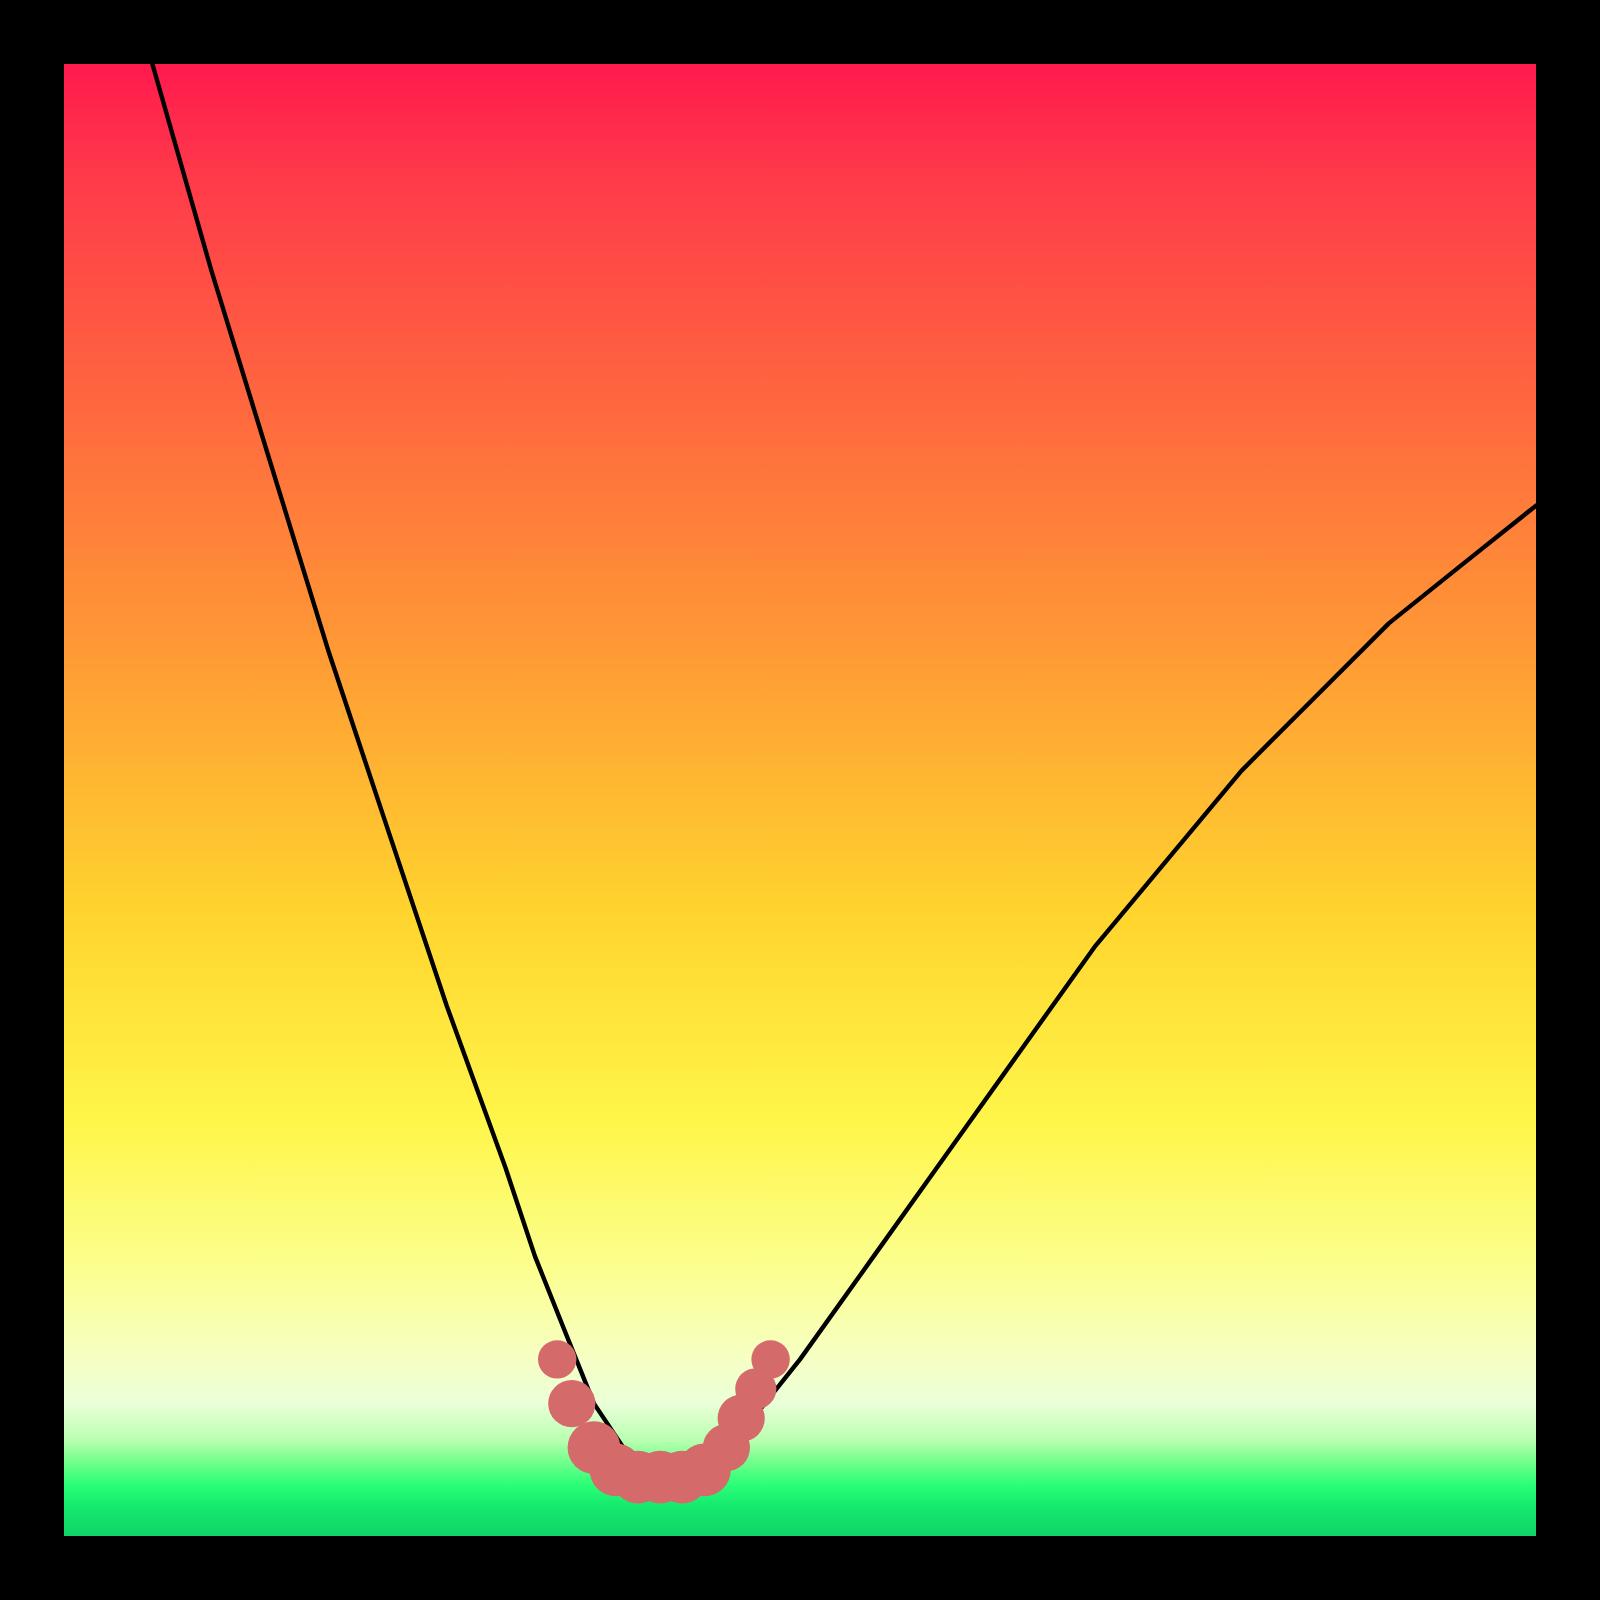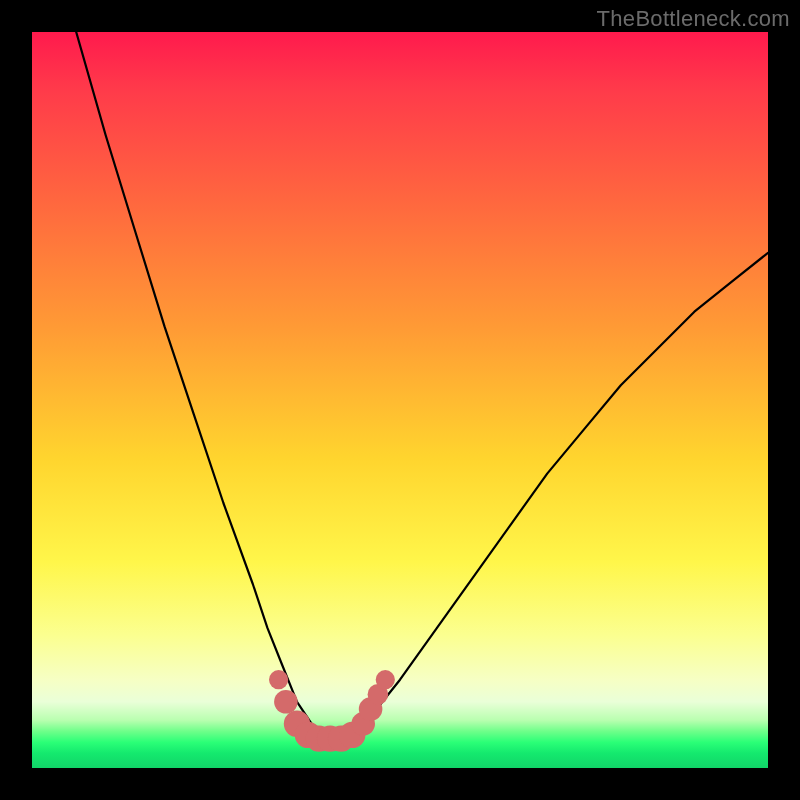--- a/index.html
+++ b/index.html
@@ -81,14 +81,13 @@
           <circle cx="298.1" cy="706.6" r="13.2" fill="#d46a6a"></circle>
           <circle cx="309.1" cy="706.6" r="13.2" fill="#d46a6a"></circle>
           <circle cx="320.2" cy="702.9" r="13.2" fill="#d46a6a"></circle>
           <circle cx="331.2" cy="691.8" r="11.8" fill="#d46a6a"></circle>
           <circle cx="338.6" cy="677.1" r="11.8" fill="#d46a6a"></circle>
           <circle cx="345.9" cy="662.4" r="10.3" fill="#d46a6a"></circle>
           <circle cx="353.3" cy="647.7" r="9.6" fill="#d46a6a"></circle>
         </g>
     </svg>
   </div>
-  <div class="watermark">TheBottleneck.com</div>
 </div>
 
 </body></html>

